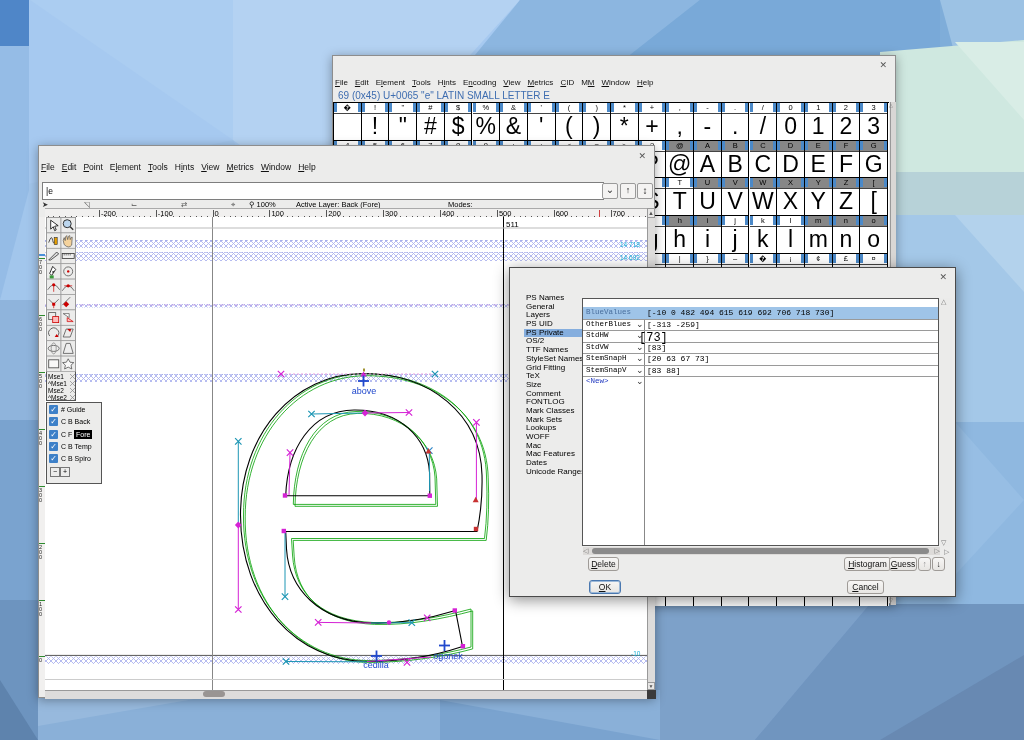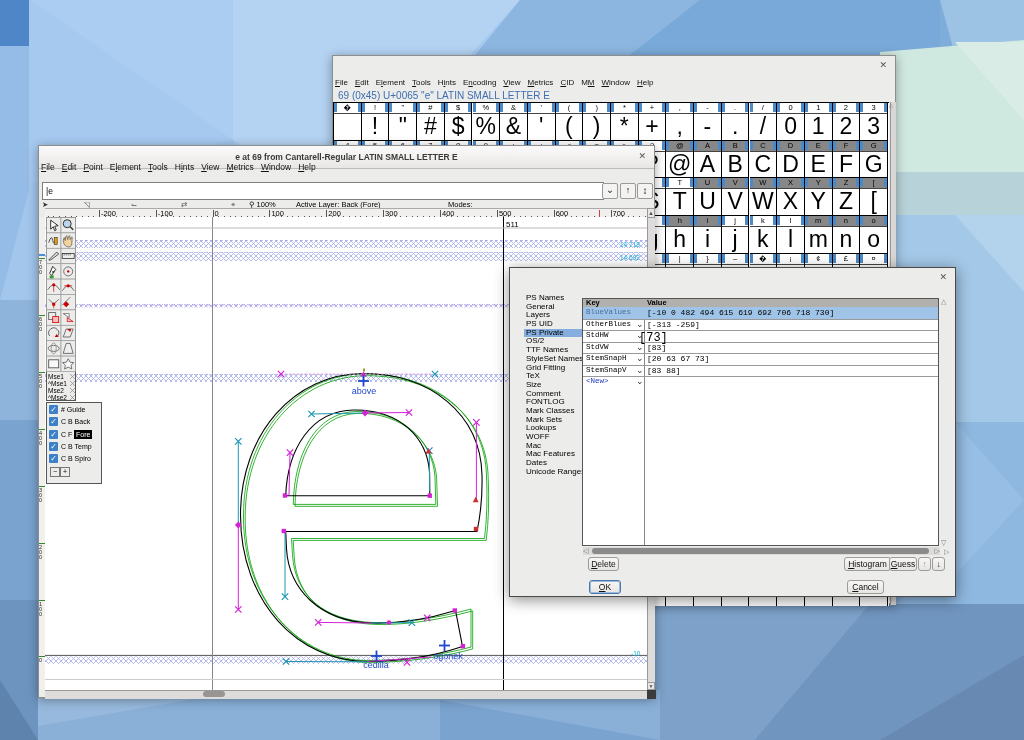--- a/index.html
+++ b/index.html
@@ -838,21 +838,20 @@
       <div class="abs" style="left:470.90px;top:490.10px;width:27.70px;height:37.70px;border-right:1px solid #000;border-bottom:1px solid #000;box-sizing:border-box;"></div>
       <div class="abs" style="left:498.60px;top:490.10px;width:27.70px;height:37.70px;border-right:1px solid #000;border-bottom:1px solid #000;box-sizing:border-box;"></div>
       <div class="abs" style="left:526.30px;top:490.10px;width:27.70px;height:37.70px;border-right:1px solid #000;border-bottom:1px solid #000;box-sizing:border-box;"></div>
     </div>
   <div class="abs" style="left:557px;top:46px;width:6px;height:503px;background:#d9d7d5;border-left:1px solid #999;box-sizing:border-box;"></div>
   <div class="abs" style="left:556px;top:46px;width:7px;height:7px;font-size:5px;line-height:7px;color:#777;">△</div>
   <div class="abs" style="left:556px;top:541px;width:7px;height:7px;font-size:5px;line-height:7px;color:#777;">▽</div>
 </div>
 
 <div class="win" id="editwin" style="left:38px;top:145px;width:617px;height:553px;">
-  <div class="tbar" style="height:22px;line-height:22px;">e at 69 from Cantarell-Regular LATIN SMALL LETTER E</div>
   <div class="abs" style="right:8px;top:5px;color:#555;font-size:9px;">✕</div>
   <div class="menu" style="left:2px;top:16px;font-size:8.5px;"><span><u>F</u>ile</span><span><u>E</u>dit</span><span><u>P</u>oint</span><span>E<u>l</u>ement</span><span><u>T</u>ools</span><span>H<u>i</u>nts</span><span><u>V</u>iew</span><span><u>M</u>etrics</span><span><u>W</u>indow</span><span><u>H</u>elp</span></div>
 
   <div class="abs" style="left:3px;top:36px;width:557px;height:16px;background:#fff;border:1px solid #7e7e7e;font-size:8.5px;line-height:16px;padding-left:3px;">|e</div>
   <div class="abs" style="left:563px;top:37px;width:14px;height:14px;background:#f4f3f2;border:1px solid #9a9a9a;border-radius:2px;font-size:10px;text-align:center;line-height:12px;color:#333;">⌄</div>
   <div class="abs" style="left:581px;top:37px;width:14px;height:14px;background:#f4f3f2;border:1px solid #9a9a9a;border-radius:2px;font-size:9px;text-align:center;line-height:13px;color:#111;">↑</div>
   <div class="abs" style="left:598px;top:37px;width:14px;height:14px;background:#f4f3f2;border:1px solid #9a9a9a;border-radius:2px;font-size:10px;text-align:center;line-height:13px;color:#111;">↕</div>
 
   <div class="abs" id="inforow" style="left:0;top:54px;width:617px;height:8px;font-size:7.5px;color:#333;">
       <span class="abs" style="left:3px;color:#333;">➤</span>
@@ -1234,24 +1233,20 @@
       <div class="sbi" style="">Mark Sets</div>
       <div class="sbi" style="">Lookups</div>
       <div class="sbi" style="">WOFF</div>
       <div class="sbi" style="">Mac</div>
       <div class="sbi" style="">Mac Features</div>
       <div class="sbi" style="">Dates</div>
       <div class="sbi" style="">Unicode Ranges</div>
     </div>
 
   <div class="abs" style="left:72px;top:30px;width:357px;height:248px;background:#fff;border:1px solid #555;box-sizing:border-box;">
-    <div class="abs" style="left:0;top:0;right:0;height:8px;background:#b2b0ad;border-bottom:1px solid #777;font-size:7.5px;font-weight:bold;line-height:8px;">
-        <span style="position:absolute;left:3px;">Key</span>
-        <span style="position:absolute;left:64px;">Value</span>
-      </div>
     <div class="abs" style="left:61px;top:9px;width:1px;bottom:0;background:#888;"></div>
     <div id="ftrows">
         <div class="abs" style="left:0;top:8.0px;width:355px;height:11.5px;background:#9fc4e8;border-bottom:1px solid #9a9a9a;">
           <span style="position:absolute;left:3px;top:1px;font-size:7.5px;font-family:'Liberation Mono',monospace;color:#4a6f9e;">BlueValues</span>
           <span style="position:absolute;left:64px;top:1px;font-size:8px;font-family:'Liberation Mono',monospace;color:#000;">[-10 0 482 494 615 619 692 706 718 730]</span>
         </div>
         <div class="abs" style="left:0;top:19.5px;width:355px;height:11.5px;border-bottom:1px solid #9a9a9a;">
           <span style="position:absolute;left:3px;top:1px;font-size:7.5px;font-family:'Liberation Mono',monospace;color:#000;">OtherBlues</span>
           <span style="position:absolute;left:53px;top:0px;font-size:9px;color:#333;">⌄</span>
           <span style="position:absolute;left:64px;top:1px;font-size:8px;font-family:'Liberation Mono',monospace;color:#000;">[-313 -259]</span>

